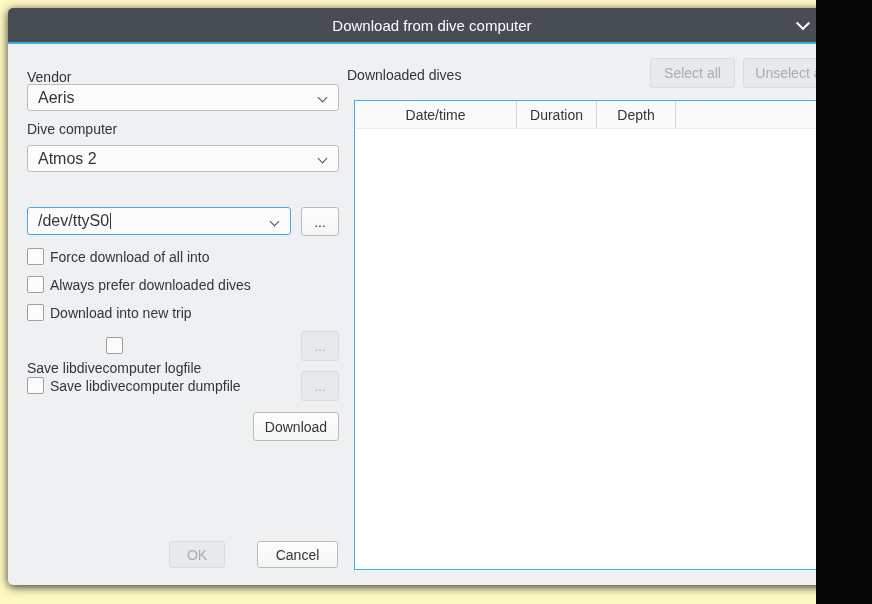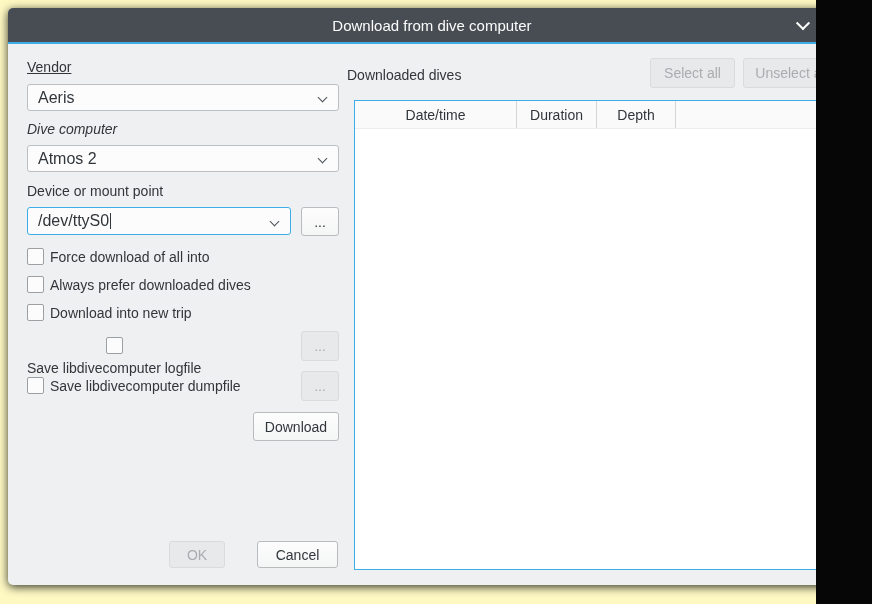--- a/index.html
+++ b/index.html
@@ -84,33 +84,32 @@
         <span class="chev-down"></span>
         <span class="close-btn">
           <svg width="24" height="24" viewBox="0 0 24 24">
             <circle cx="12" cy="12" r="11" fill="#eef0f1"></circle>
             <path d="M8.2 8.2 L15.8 15.8 M15.8 8.2 L8.2 15.8" stroke="#474d53" stroke-width="2.4" stroke-linecap="round"></path>
           </svg>
         </span>
       </div>
     </div>
 
-    <div class="lbl" style="left:19px; top:51px;text-decoration:underline;">Vendor</div>
+    <div class="lbl" style="left:19px; top:61px;">Vendor</div>
     <div class="combo" style="left:19px; top:76px; width:312px;">
       <span>Aeris</span>
       <span class="chev-sm"></span>
     </div>
 
-    <div class="lbl" style="left:19px; top:113px;font-style:italic;">Dive computer</div>
+    <div class="lbl" style="left:19px; top:113px;">Dive computer</div>
     <div class="combo" style="left:19px; top:137px; width:312px;">
       <span>Atmos 2</span>
       <span class="chev-sm"></span>
     </div>
 
-    <div class="lbl" style="left:19px; top:175px;">Device or mount point</div>
     <div class="combo focused" style="left:19px; top:199px; width:264px; height:28px;">
       <span>/dev/ttyS0</span>
         <span class="caret"></span>
       <span class="chev-sm" style="top:10px;"></span>
     </div>
     <div class="btn" style="left:293px; top:199px; width:38px; height:29px;">...</div>
 
     <div class="cb-row" style="left:19px; top:240px;">
       <span class="cb-box"></span>
       <span class="cb-label">Force download of all into</span>

